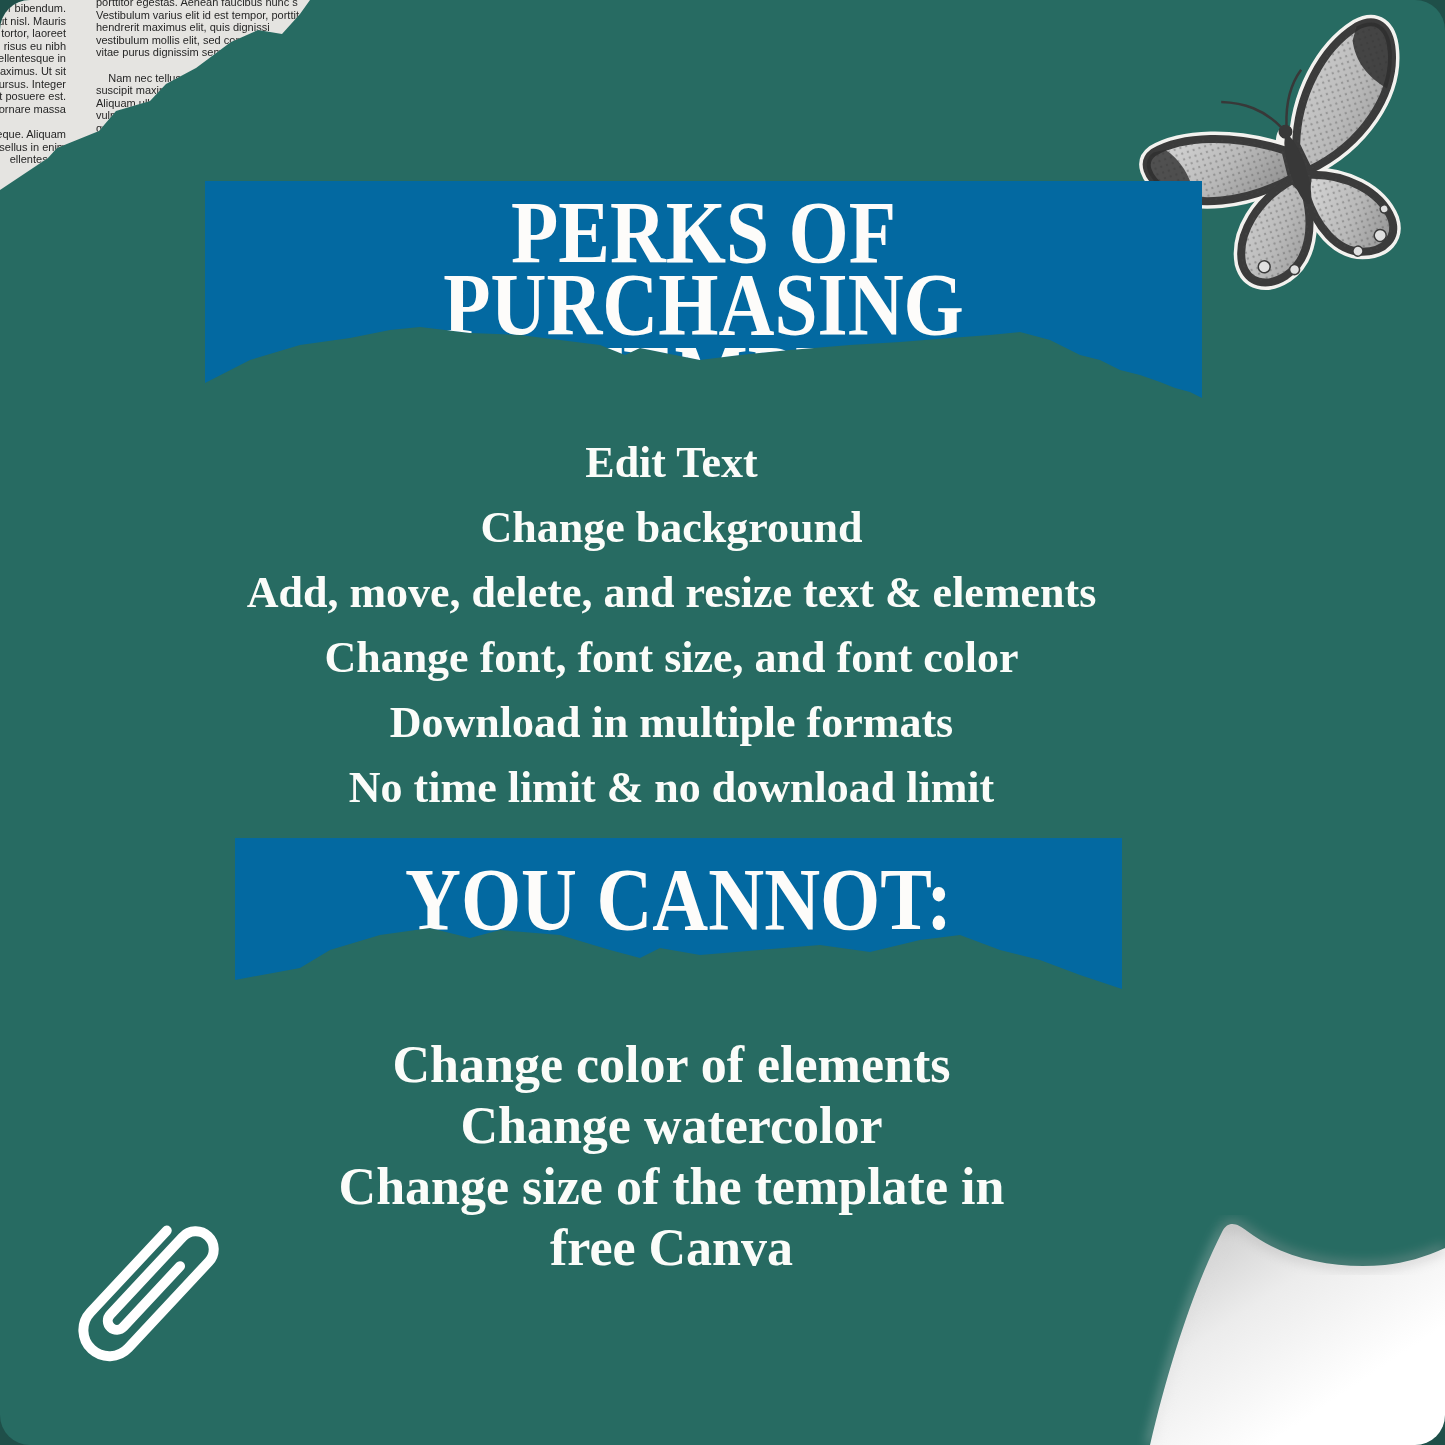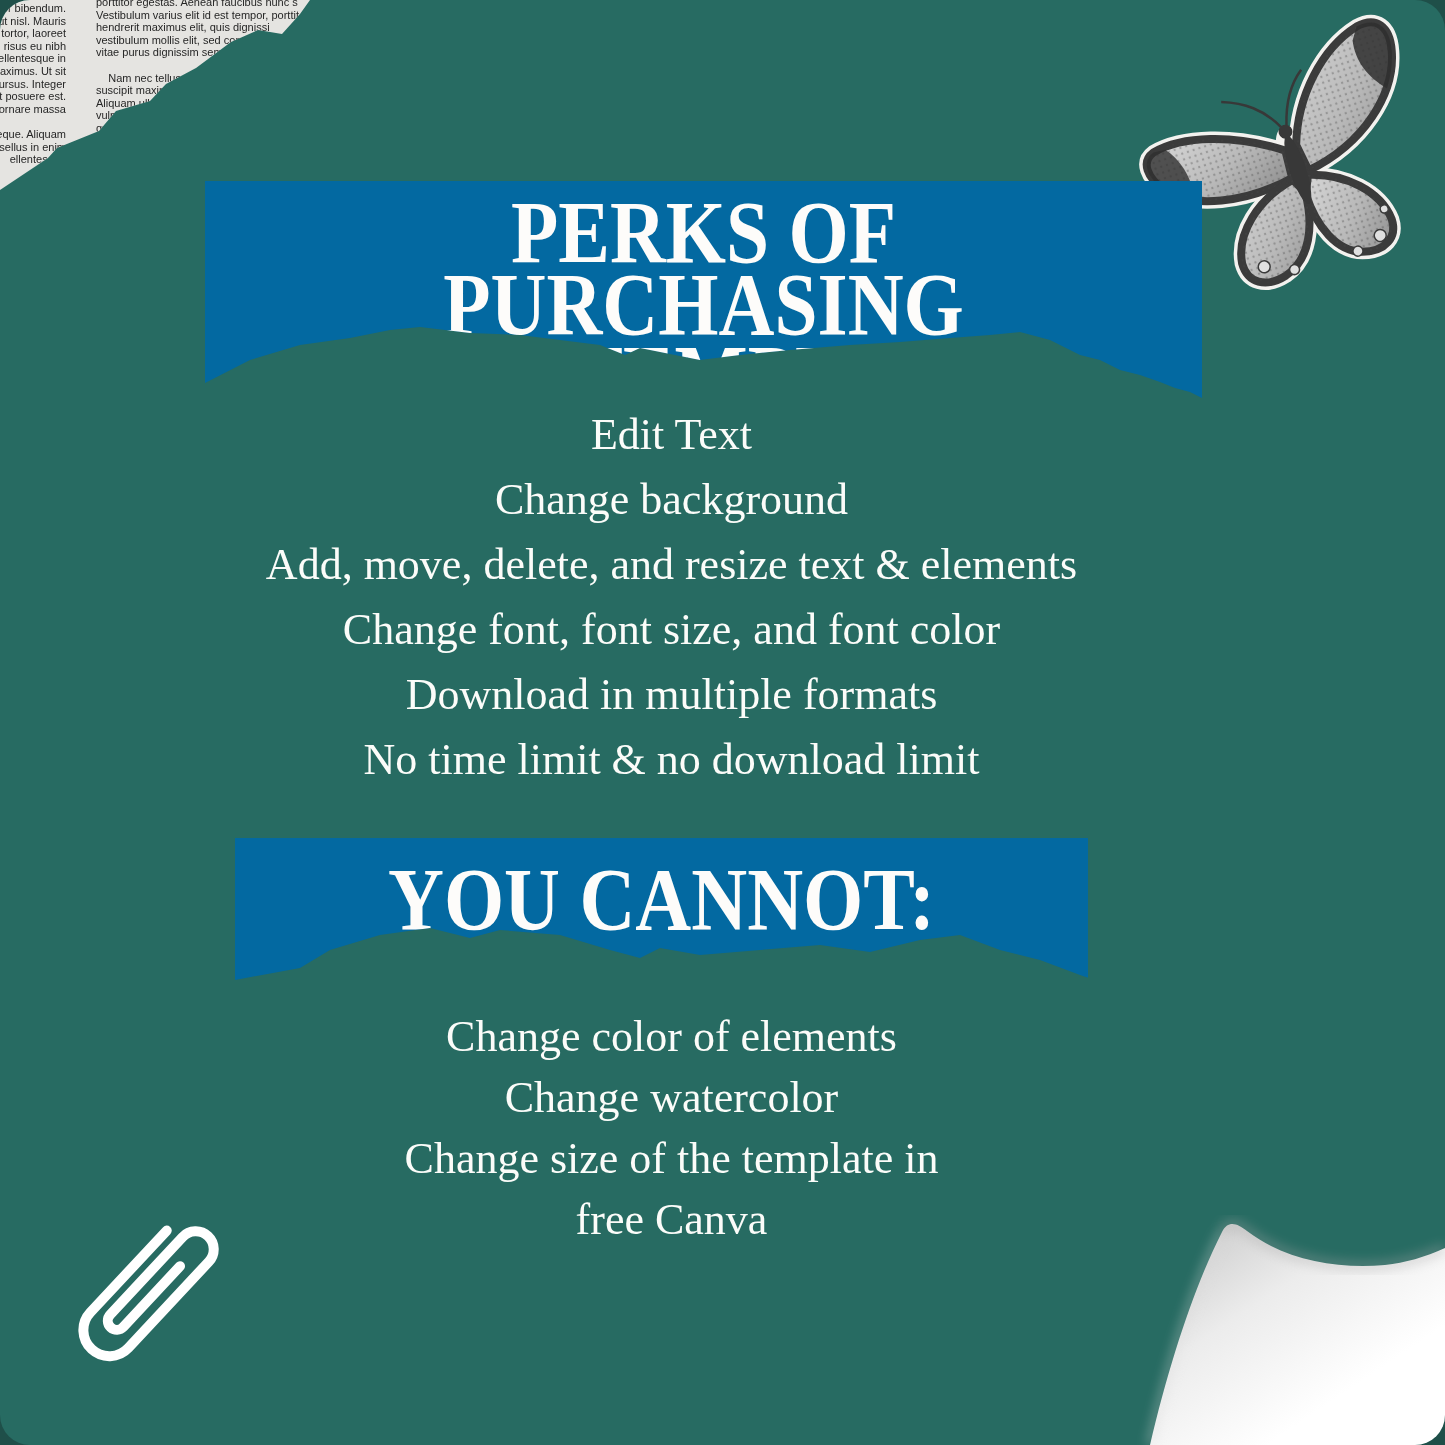--- a/index.html
+++ b/index.html
@@ -29,34 +29,35 @@
       745px 157px,695px 161px,645px 164px,585px 169px,535px 174px,495px 179px,455px 171px,
       435px 167px,420px 174px,395px 164px,355px 159px,315px 154px,265px 152px,215px 146px,
       185px 149px,145px 157px,95px 164px,45px 179px,0px 202px);
   }
   .banner2{
     left:235px;top:838px;width:853px;height:177px;
     clip-path:polygon(0px 0px,955px 0px,955px 177px,940px 170px,925px 162px,905px 157px,
       875px 147px,845px 137px,805px 122px,765px 112px,725px 97px,685px 102px,635px 114px,
       585px 107px,525px 112px,465px 117px,425px 110px,405px 120px,375px 112px,325px 97px,
       265px 92px,235px 100px,195px 90px,145px 97px,95px 112px,65px 130px,0px 142px);
+    padding-left:34px;
   }
   .banner-title{
     position:absolute;left:0;width:100%;text-align:center;color:#fdfcfa;
     font-weight:bold;white-space:pre-line;transform:scaleX(.88);transform-origin:center top;
   }
   .banner1 .banner-title{top:16px;font-size:88px;line-height:72px;}
   .banner2 .banner-title{top:26px;font-size:88px;line-height:72px;}
   
   .list{
     position:absolute;left:0;width:1343px;text-align:center;color:#fbfcf9;
-    font-weight:normal;white-space:pre-line;
+    font-weight:bold;white-space:pre-line;margin-top:28px;
   }
   .perks{top:402px;font-size:44px;line-height:65px;}
-  .restrictions{top:1006px;font-size:44px;line-height:61px;}
+  .restrictions{top:1006px;font-size:52px;line-height:61px;}
   
   .deco{position:absolute;}
 </style>
 </head>
 <body>
 
 <div class="canvas">
 
   <div class="newspaper">
     <div class="news-col col-left">or bibendum.

